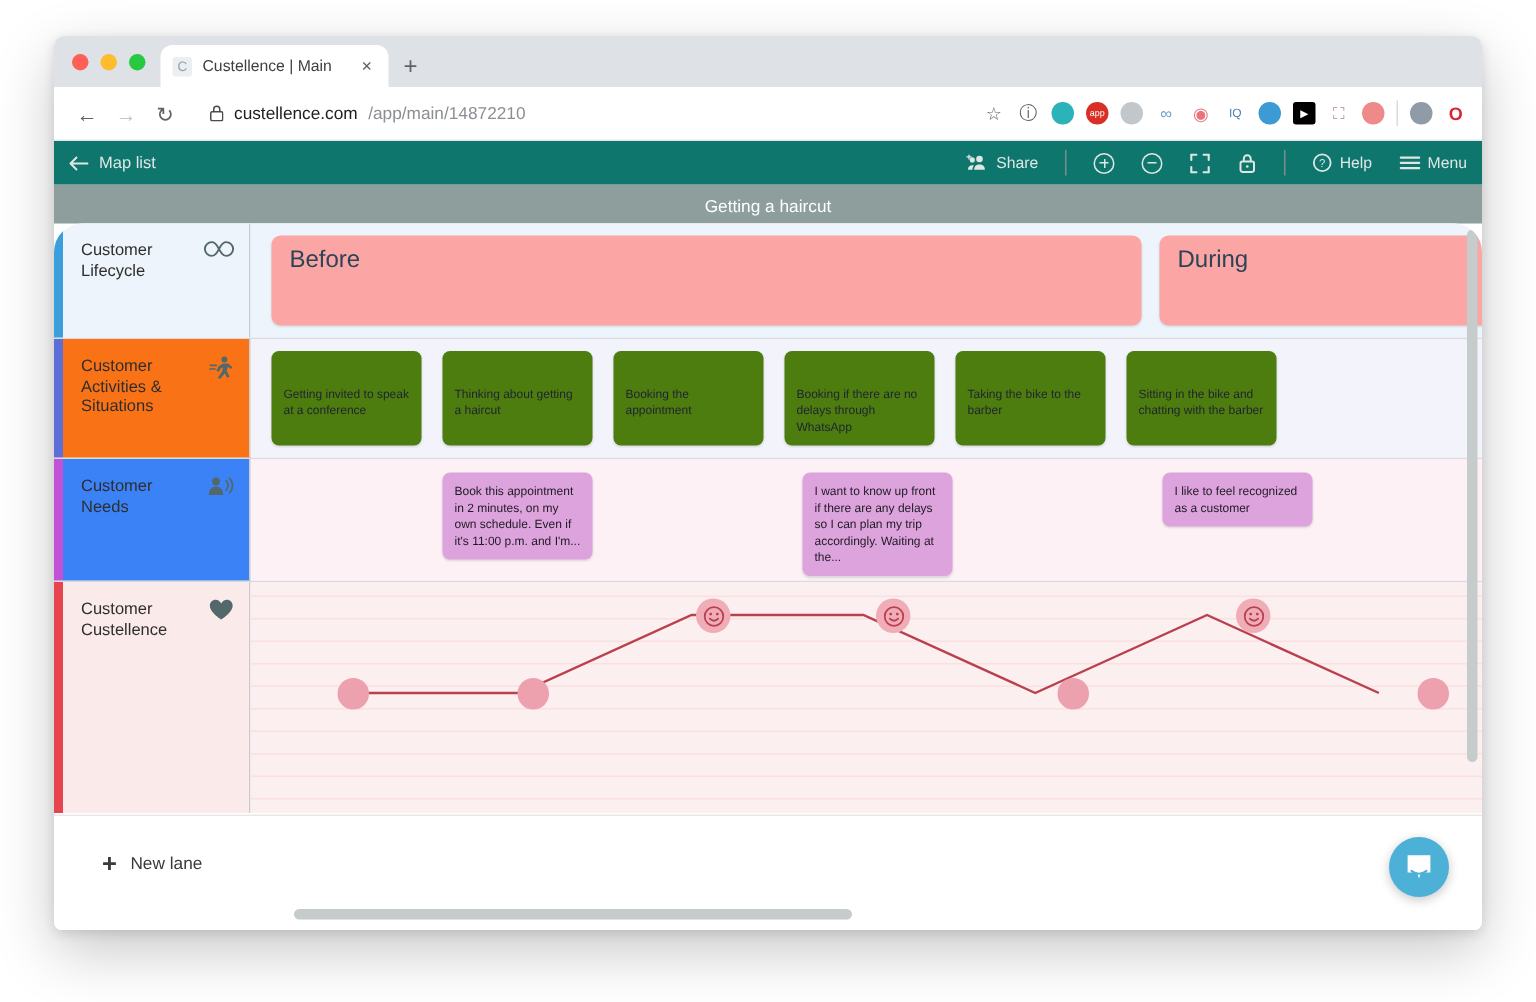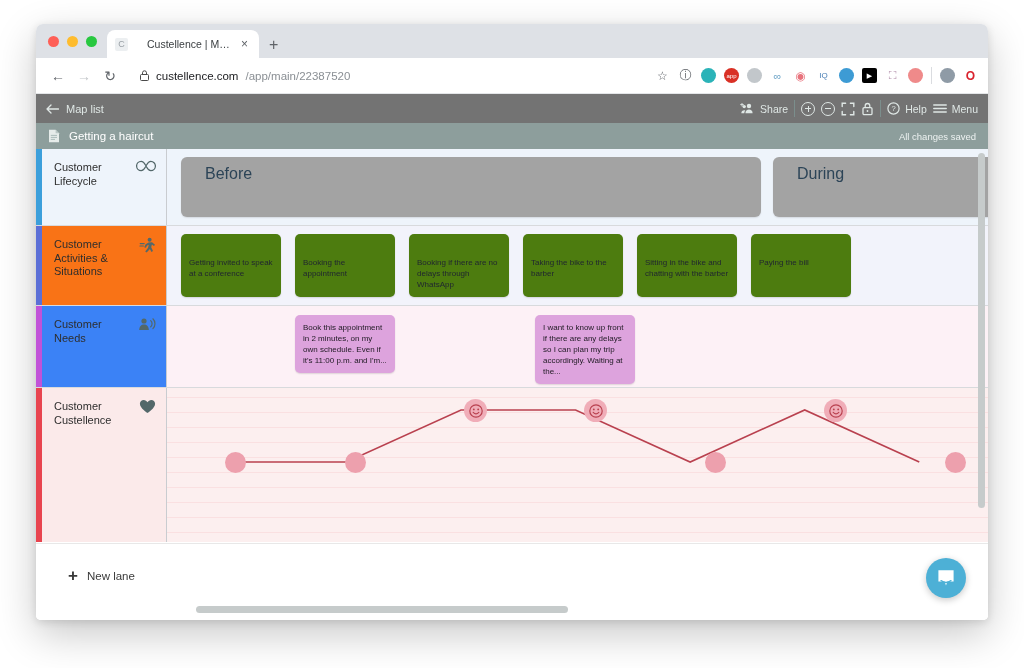--- a/index.html
+++ b/index.html
@@ -63,21 +63,20 @@
     font-family: "Liberation Sans", sans-serif;
     flex: none;
   }
   .tab-title {
     font-size: 10.5px;
     color: #3c4043;
     white-space: nowrap;
     overflow: hidden;
     text-overflow: ellipsis;
     flex: 1;
-    margin-left: 12px;
   }
   .tab-close {
     font-size: 12px;
     color: #5f6368;
     line-height: 1;
     width: 13px;
     text-align: center;
     flex: none;
   }
   .tab-new {
@@ -139,21 +138,21 @@
   .app {
     position: relative;
     height: calc(596px - 34px - 36px);
     background: #fff;
     overflow: hidden;
   }
 
   
   .app-topbar {
     height: 29px;
-    background: #737373;
+    background: #0f766e;
     display: flex;
     align-items: center;
     padding: 12px 10px;
     position: relative;
     color: #e6ecea;
   }
   .maplist {
     display: flex; align-items: center; gap: 7px;
     font-size: 11px;
     color: #dfe7e5;
@@ -163,21 +162,21 @@
     left: 0; right: 0;
     text-align: center;
     font-size: 14.5px;
     font-weight: bold;
     color: #ffffff;
     letter-spacing: -0.2px;
     pointer-events: none;
   }
   .topbar-right {
     margin-left: auto;
-    display: flex; align-items: center; gap: 6px;
+    display: flex; align-items: center; gap: 18px;
     position: relative; z-index: 2;
   }
   .tb-item {
     display: flex; align-items: center; gap: 5px;
     font-size: 10.5px; color: #dfe7e5;
   }
   .tb-sep { width: 1px; height: 17px; background: #7b8e8c; }
   .icon-circle {
     width: 14px; height: 14px;
     border: 1.3px solid #dfe7e5;
@@ -198,33 +197,35 @@
   
   .app-docbar {
     height: 26px;
     background: #8d9e9c;
     display: flex;
     align-items: center;
     padding: 0 12px;
     color: #ffffff;
     font-size: 11.5px;
     gap: 9px;
+    flex-direction: column;
   }
   .saved {
     margin-left: auto;
     font-size: 9.5px;
     color: #edf2f1;
   }
 
   
   .canvas {
     position: relative;
     height: calc(596px - 34px - 36px - 29px - 26px);
     background: #ffffff;
     overflow: hidden;
+    border-radius: 19px;
   }
   .lanes {
     position: absolute;
     left: 0; top: 0; right: 0;
     height: 394px;
   }
   .lane {
     position: relative;
     display: flex;
     border-bottom: 1px solid #d8dadd;
@@ -263,23 +264,23 @@
   .lane-lifecycle { height: 77px; }
   .lane-lifecycle .lane-header { background: #eef4fb; }
   .lane-lifecycle .lane-body { background: #eef4fb; }
   .lifecycle-row {
     display: flex;
     gap: 12px;
     padding: 8px 0 8px 14px;
     height: 100%;
   }
   .lifecycle-card {
-    background: #a3a3a3;
+    background: #fca5a5;
     border-radius: 6px;
-    padding: 8px 24px;
+    padding: 8px 12px;
     font-size: 16px;
     color: #2c4457;
     box-shadow: 0 1px 1.5px rgba(0,0,0,0.10);
     flex: none;
   }
 
   
   .lane-activities { height: 80px; }
   .lane-activities .lane-header { background: #f97316; }
   .lane-activities .lane-body { background: #f2f3fb; }
@@ -429,21 +430,21 @@
   <div class="urlbar">
     <span class="navbtn">←</span>
     <span class="navbtn disabled">→</span>
     <span class="navbtn">↻</span>
     <div class="omnibox">
       <svg class="lock-icon" width="9" height="11" viewBox="0 0 9 11">
         <rect x="0.5" y="4.5" width="8" height="6" rx="1" fill="none" stroke="#4a4a4a" stroke-width="1"></rect>
         <path d="M2.5 4.5 V2.8 a2 2 0 0 1 4 0 V4.5" fill="none" stroke="#4a4a4a" stroke-width="1"></path>
       </svg>
       <span class="url-host">custellence.com</span>
-        <span class="url-path">/app/main/22387520</span>
+        <span class="url-path">/app/main/14872210</span>
     </div>
     <div class="ext-tray">
       <span class="ext" style="color:#5f6368;font-size:12px;">☆</span>
       <span class="ext" style="color:#5f6368;font-size:12px;">ⓘ</span>
       <span class="ext" style="background:#2bb3b8;"></span>
       <span class="ext" style="background:#d93025;font-size:6px;">app</span>
       <span class="ext" style="background:#c2c7cb;"></span>
       <span class="ext" style="color:#6ba3c7;font-size:11px;">∞</span>
       <span class="ext" style="color:#e8737d;font-size:12px;">◉</span>
       <span class="ext" style="color:#4a7fb5;font-size:8px;">IQ</span>
@@ -547,44 +548,45 @@
             <span class="lane-title">Customer Activities &amp; Situations</span>
             <svg class="lane-icon" width="17" height="17" viewBox="0 0 17 17">
               <circle cx="10.6" cy="2.7" r="2" fill="#53686a"></circle>
               <path d="M9.6 5.4 L6.6 7.3 L5.2 10.2 L6.9 10.8 L8.1 8.6 L9.8 7.9 L8.9 11 L6.2 14.6 L7.7 15.6 L10.9 11.9 L12.4 14.9 L14 14.1 L12.2 10.2 L12.9 7.5 L14.9 9 L16 7.7 L13 5.3 Z" fill="#53686a"></path>
               <path d="M5.2 6.6 H1.2 M4.4 9 H0.9" stroke="#53686a" stroke-width="1.1" stroke-linecap="round"></path>
             </svg>
           </div>
           <div class="lane-body">
             <div class="cards-row">
               <div class="act-card">Getting invited to speak at a conference</div>
+              <div class="act-card">Thinking about getting a haircut</div>
               <div class="act-card">Booking the appointment</div>
               <div class="act-card">Booking if there are no delays through WhatsApp</div>
               <div class="act-card">Taking the bike to the barber</div>
               <div class="act-card">Sitting in the bike and chatting with the barber</div>
-              <div class="act-card">Paying the bill</div>
             </div>
           </div>
         </div>
 
         <div class="lane lane-needs">
           <div class="lane-colorbar" style="background:#c152d8;"></div>
           <div class="lane-header">
             <span class="lane-title">Customer Needs</span>
             <svg class="lane-icon" width="18" height="14" viewBox="0 0 18 14">
               <circle cx="6" cy="4" r="2.6" fill="#53686a"></circle>
               <path d="M1.2 13 C1.2 9.3 3.3 7.4 6 7.4 C8.7 7.4 10.8 9.3 10.8 13 Z" fill="#53686a"></path>
               <path d="M12.7 3.6 a4.2 4.2 0 0 1 0 6.2" fill="none" stroke="#53686a" stroke-width="1.2" stroke-linecap="round"></path>
               <path d="M14.9 1.8 a6.8 6.8 0 0 1 0 9.8" fill="none" stroke="#53686a" stroke-width="1.2" stroke-linecap="round"></path>
             </svg>
           </div>
           <div class="lane-body">
             <div class="needs-row">
               <div class="need-card" style="left:128px;">Book this appointment in 2 minutes, on my own schedule. Even if it's 11:00 p.m. and I'm...</div>
               <div class="need-card" style="left:368px;">I want to know up front if there are any delays so I can plan my trip accordingly. Waiting at the...</div>
+              <div class="need-card" style="left:608px;">I like to feel recognized as a customer</div>
             </div>
           </div>
         </div>
 
         <div class="lane lane-experience">
           <div class="lane-colorbar" style="background:#e8444f;"></div>
           <div class="lane-header">
             <span class="lane-title">Customer Custellence</span>
             <svg class="lane-icon" width="17" height="15" viewBox="0 0 17 15">
               <path d="M8.5 14 C8.5 14 0.9 9.3 0.9 4.8 C0.9 2.4 2.7 0.9 4.7 0.9 C6.3 0.9 7.8 1.9 8.5 3.3 C9.2 1.9 10.7 0.9 12.3 0.9 C14.3 0.9 16.1 2.4 16.1 4.8 C16.1 9.3 8.5 14 8.5 14 Z" fill="#53686a"></path>

